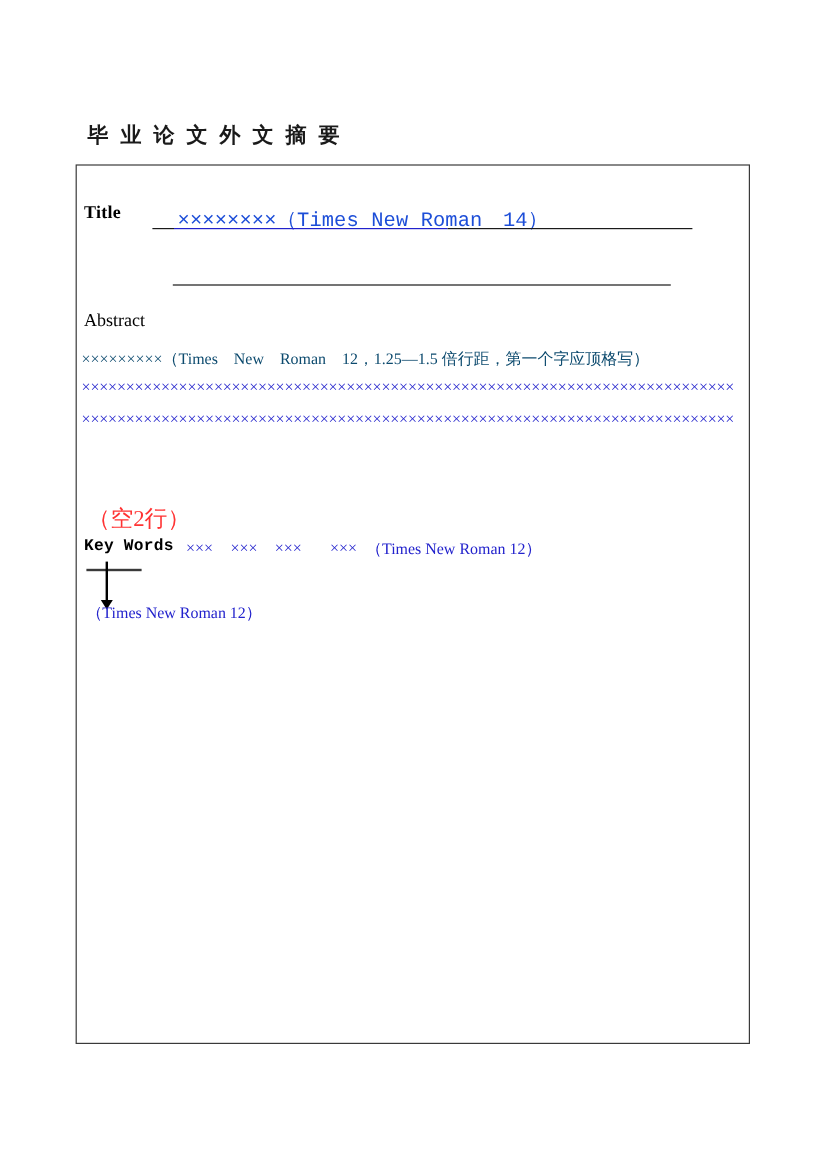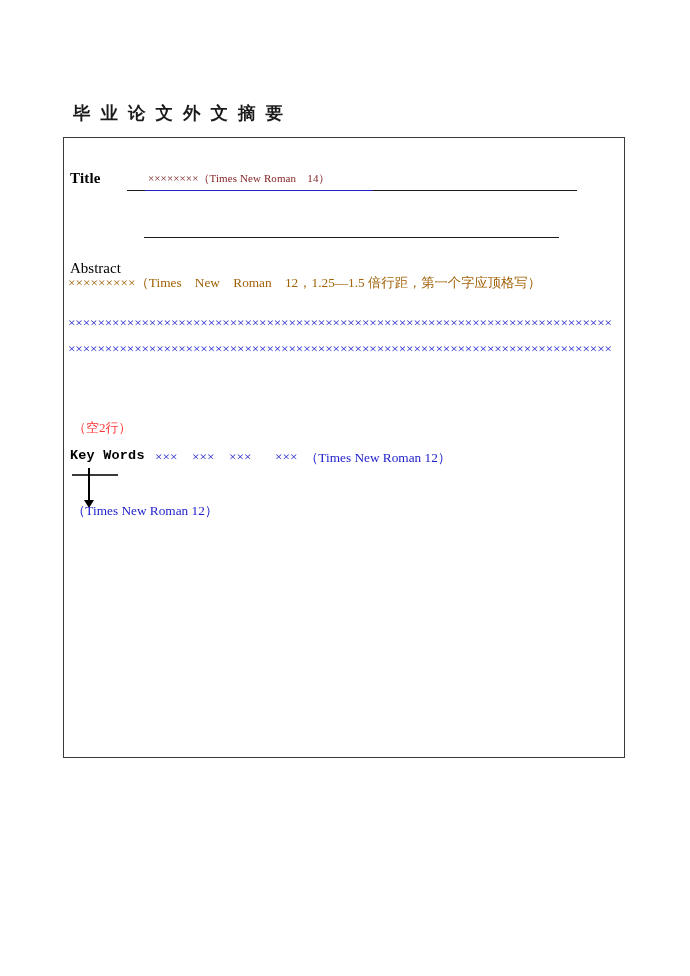--- a/index.html
+++ b/index.html
@@ -30,21 +30,21 @@
     line-height: 24px;
     white-space: nowrap;
   }
 
   
   #form-box {
     position: absolute;
     left: 63px;
     top: 137px;
     width: 562px;
-    height: 621px;
+    height: 733px;
     border: 1.4px solid #3a3a3a;
     box-sizing: border-box;
     background: #ffffff;
   }
 
   .inner {
     position: absolute;
     left: 0;
     top: 0;
     width: 100%;
@@ -73,24 +73,25 @@
     position: absolute;
     left: 57px;
     top: 1px;
     width: 450px;
     height: 21px;
   }
   #title-value {
     position: absolute;
     left: 21px;
     top: 0px;
-    font-size: 11px;
-    color: #7f1d1d;
+    font-size: 17px;
+    color: #1d4ed8;
     white-space: nowrap;
     letter-spacing: 0.1px;
+    font-family: Liberation Mono, monospace;
   }
   #title-underline-blue {
     position: absolute;
     left: 18px;
     top: 19px;
     width: 228px;
     height: 1.3px;
     background: #2222cc;
   }
   #title-underline-black-left {
@@ -125,24 +126,24 @@
     position: absolute;
     left: 6px;
     top: 122px;
     font-size: 15px;
     font-weight: normal;
     color: #000000;
   }
   #abstract-line-1 {
     position: absolute;
     left: 4px;
-    top: 136px;
+    top: 152px;
     width: 556px;
     font-size: 13.3px;
-    color: #a16207;
+    color: #0c4a6e;
     white-space: nowrap;
     letter-spacing: 0px;
   }
   .abstract-x-row {
     position: absolute;
     left: 4px;
     width: 558px;
     font-size: 13.3px;
     color: #2222cc;
     white-space: nowrap;
@@ -150,21 +151,21 @@
     overflow: hidden;
   }
   #abstract-line-2 { top: 177px; }
   #abstract-line-3 { top: 203px; }
 
   
   #red-note {
     position: absolute;
     left: 9px;
     top: 281px;
-    font-size: 13px;
+    font-size: 19px;
     color: #ff3333;
     white-space: nowrap;
   }
 
   
   #keywords-row {
     position: absolute;
     left: 6px;
     top: 310px;
     width: 540px;

